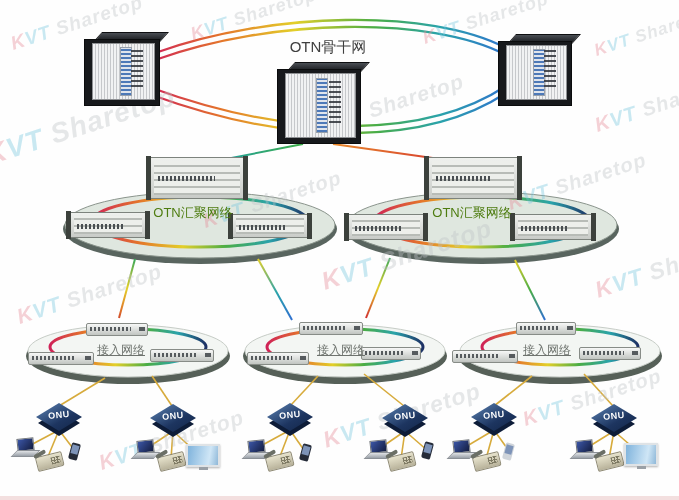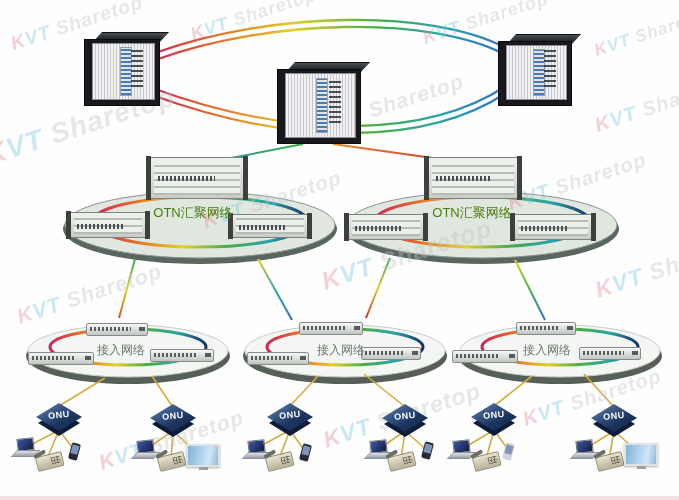--- a/index.html
+++ b/index.html
@@ -66,21 +66,21 @@
           transform:rotate(15deg);z-index:3;}
   .mobile:before{content:"";position:absolute;left:1px;right:1px;top:2px;height:9px;background:#7d93b8;}
   .tv{position:absolute;width:30px;height:19px;z-index:3;border:2px solid #dfe3e6;
       background:linear-gradient(100deg,#7fb3dc,#cfe6f6 70%,#8fb8d8);
       box-shadow:0 1px 2px rgba(0,0,0,.3);}
   .tv:after{content:"";position:absolute;left:35%;bottom:-5px;width:30%;height:3px;background:#9aa0a6;}
   
   .lbl{position:absolute;z-index:4;text-align:center;pointer-events:none;}
   .lbl-backbone{left:258px;top:38px;width:140px;font-size:15px;color:#3f3f3f;}
   .lbl-agg{top:204px;width:132px;font-size:13px;color:#4d7c0f;}
-  .lbl-access{top:342px;width:110px;font-size:12px;color:#6e736e;}
+  .lbl-access{top:342px;width:110px;font-size:12px;color:#6e736e;text-decoration:underline;}
   .bottom-strip{position:absolute;left:0;right:0;bottom:0;height:4px;background:#f3dfdf;z-index:0;}
 </style>
 </head>
 <body>
 
 <div id="canvas">
   <div class="bottom-strip"></div>
 
   <svg id="links" width="679" height="500" viewBox="0 0 679 500">
     <defs>
@@ -411,18 +411,19 @@
       <div class="lap-screen"></div>
       <div class="lap-base"></div>
     </div>
   <div class="phone" style="left:596px;top:452px;">
       <div class="ph-body"></div>
       <div class="ph-hand"></div>
       <div class="ph-keys"></div>
     </div>
   <div class="tv" style="left:624px;top:443px;"></div>
 
+  <div class="lbl lbl-backbone">OTN骨干网</div>
   <div class="lbl lbl-agg" style="left:127px;">OTN汇聚网络</div>
   <div class="lbl lbl-agg" style="left:406px;">OTN汇聚网络</div>
   <div class="lbl lbl-access" style="left:66px;">接入网络</div>
   <div class="lbl lbl-access" style="left:286px;">接入网络</div>
   <div class="lbl lbl-access" style="left:492px;">接入网络</div>
 </div>
 
 </body></html>

